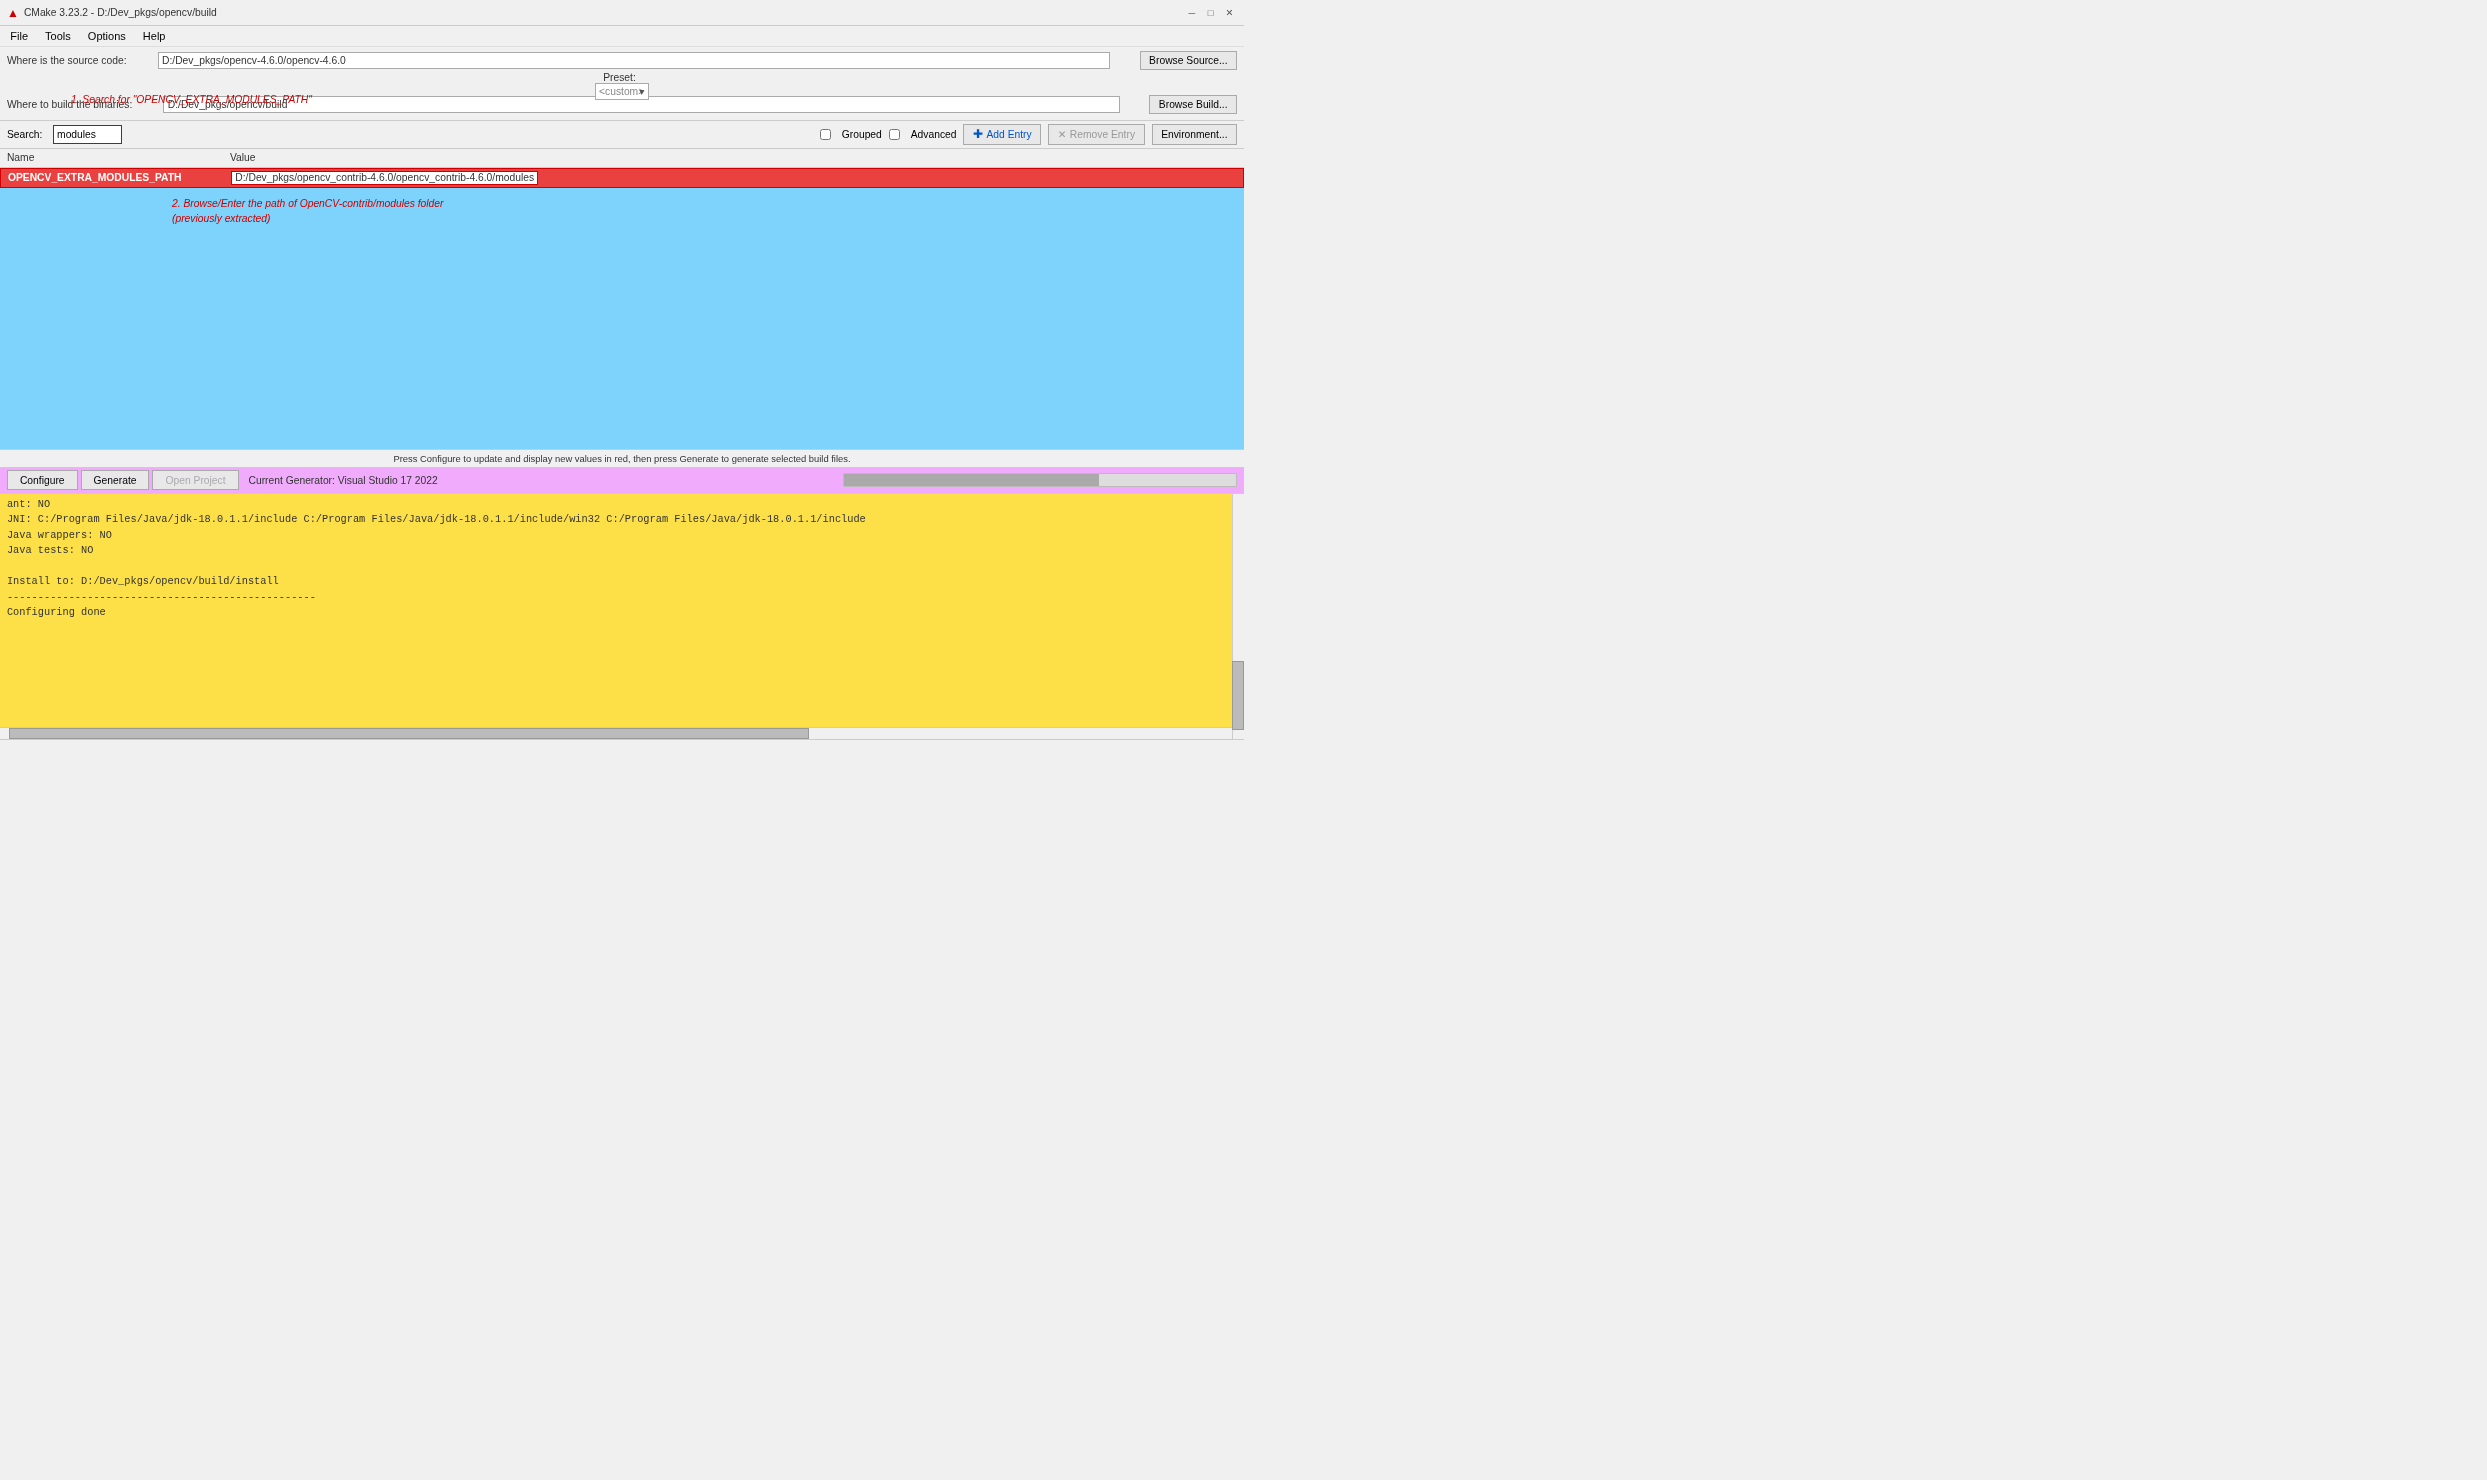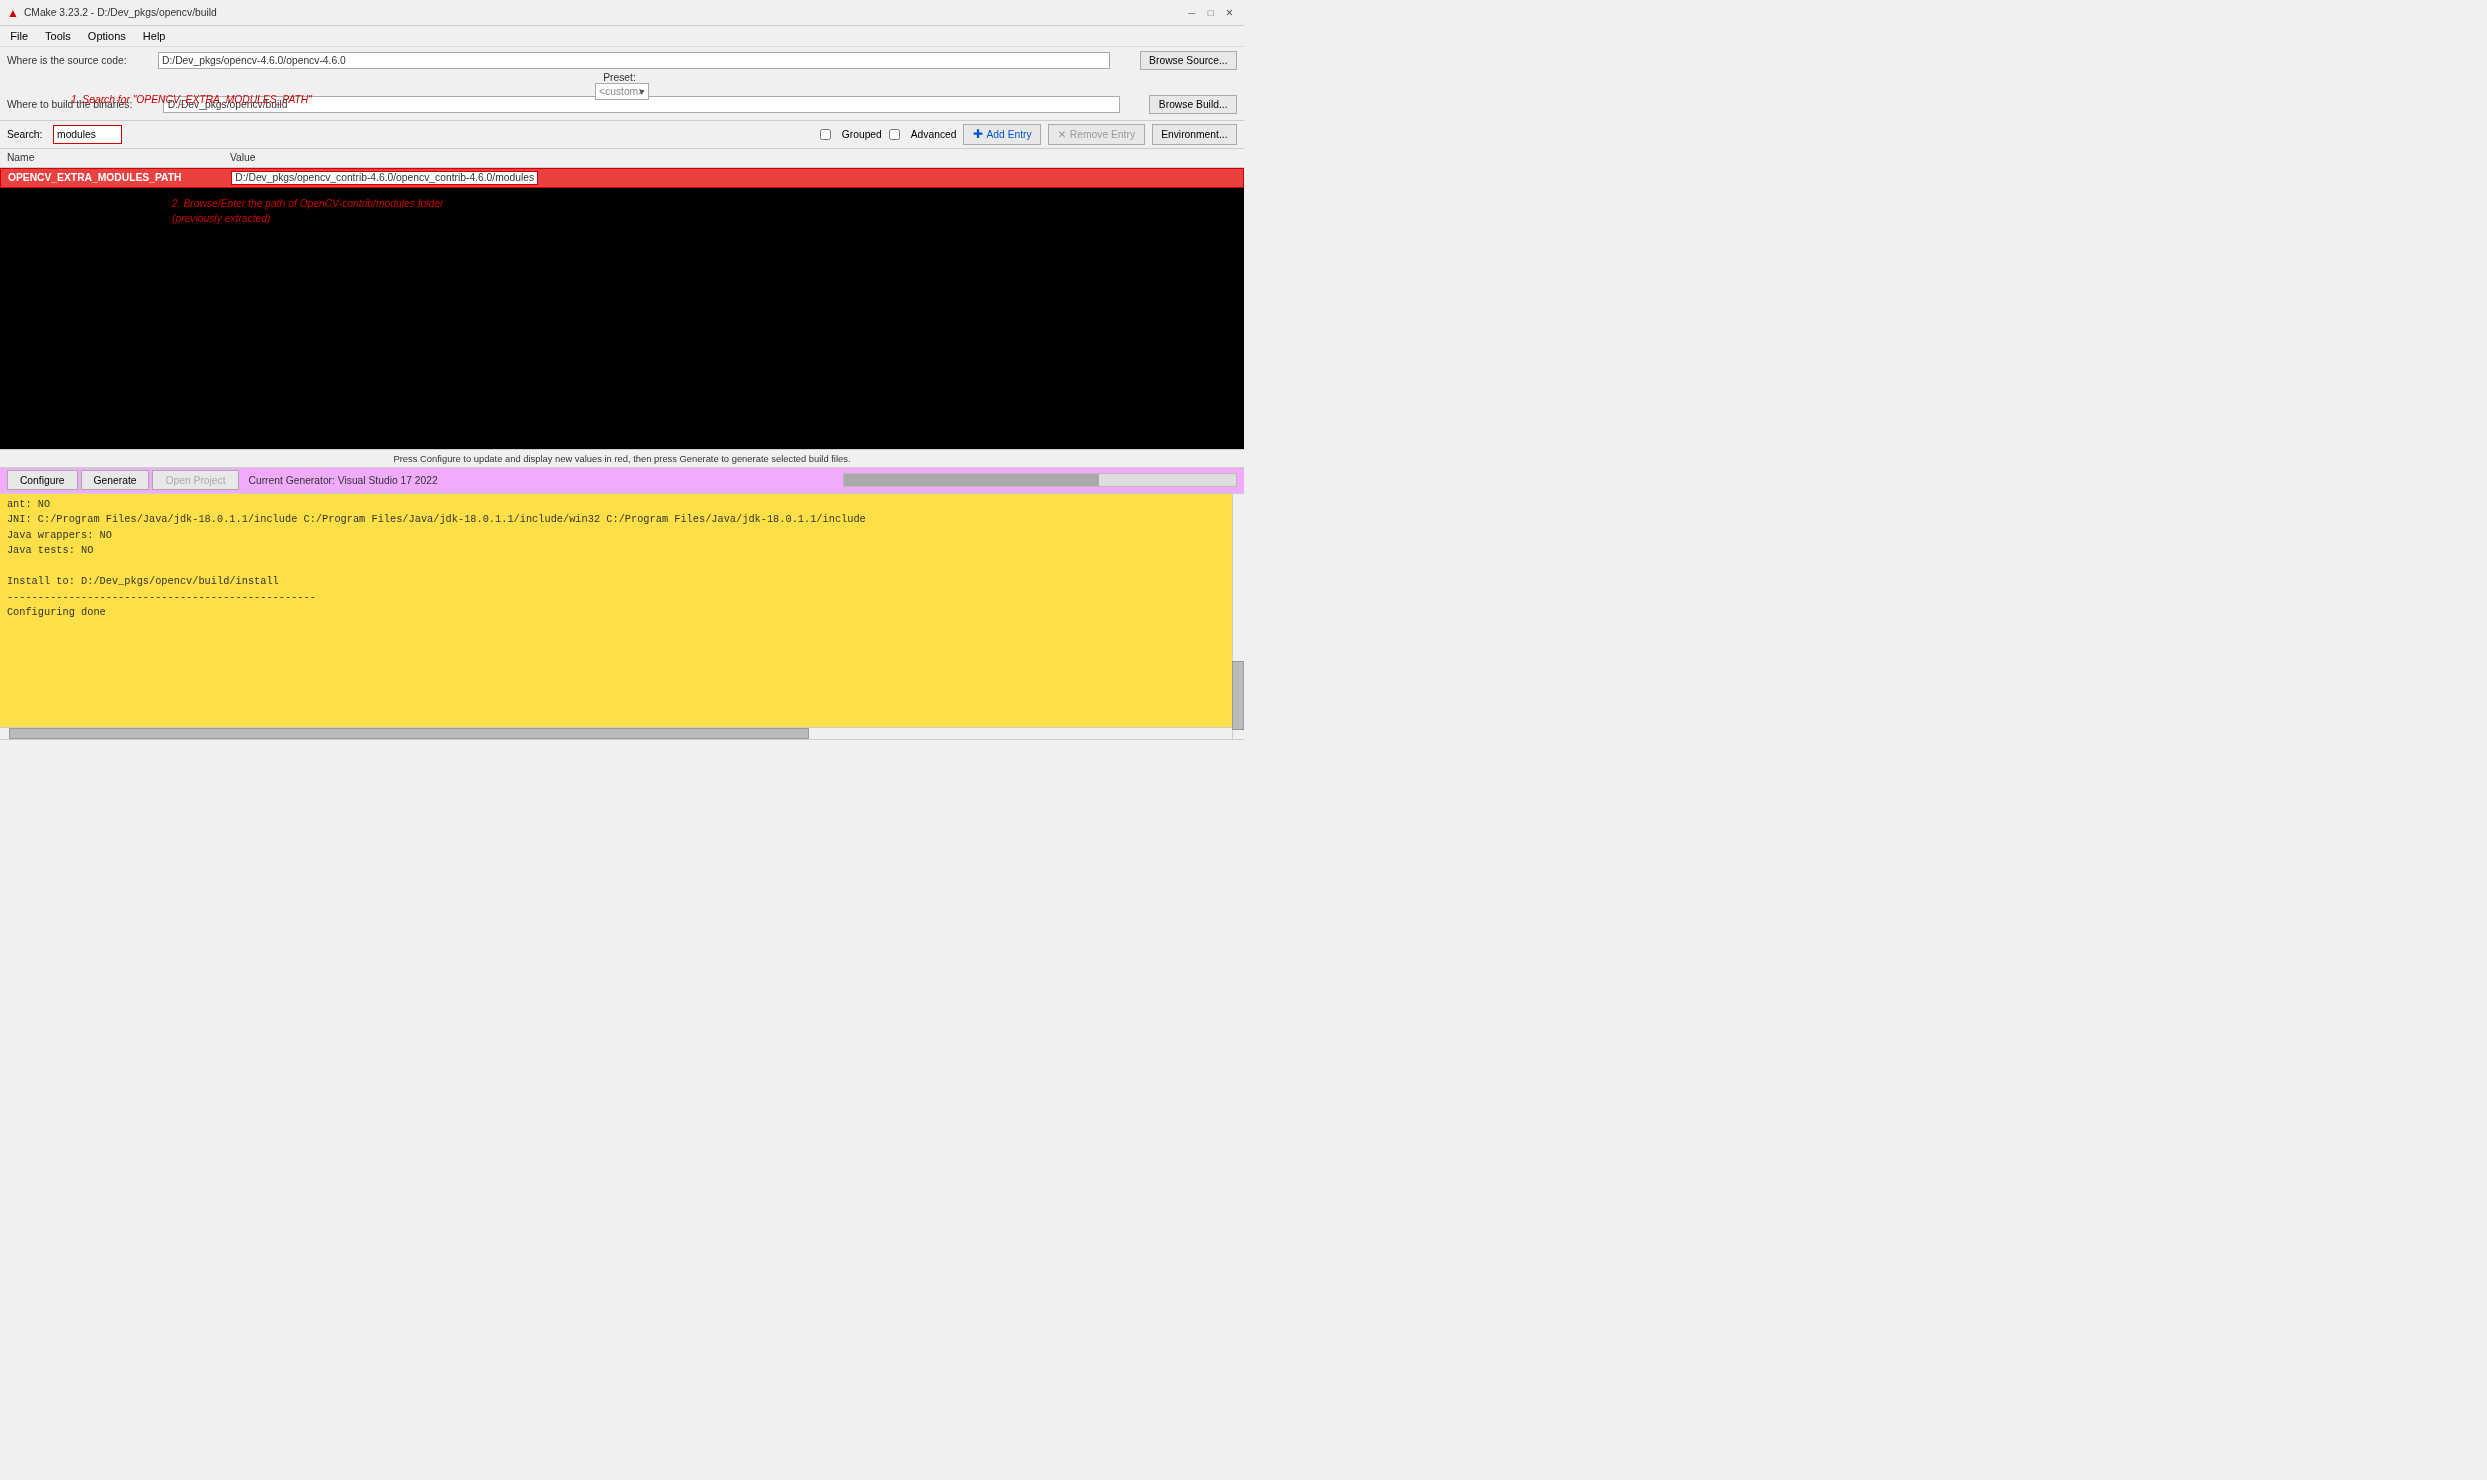--- a/index.html
+++ b/index.html
@@ -332,21 +332,21 @@
     .app {
       display: flex;
       flex-direction: column;
       height: 740px;
       width: 1244px;
     }
 
     .main-table-area {
       flex: 1;
       position: relative;
-      background: #000000;
+      background: #7dd3fc;
       min-height: 300px;
     }
 
     
     .search-annotation {
       position: absolute;
       left: 64px;
       top: 22px;
       color: #cc0000;
       font-size: 10.3px;

